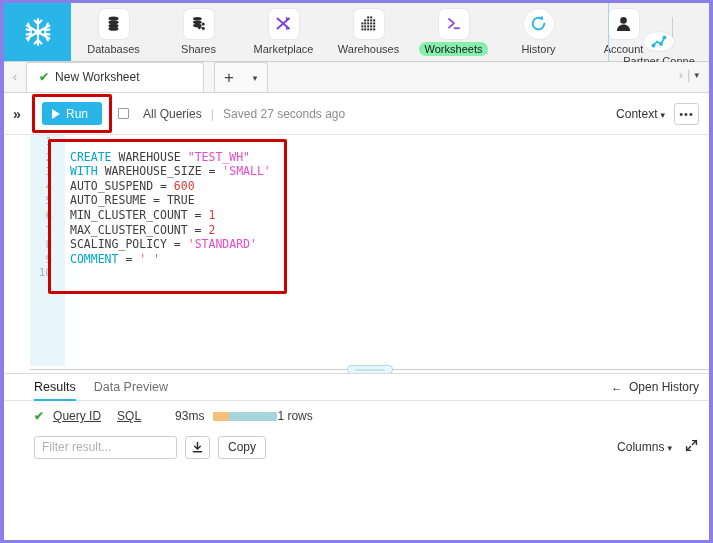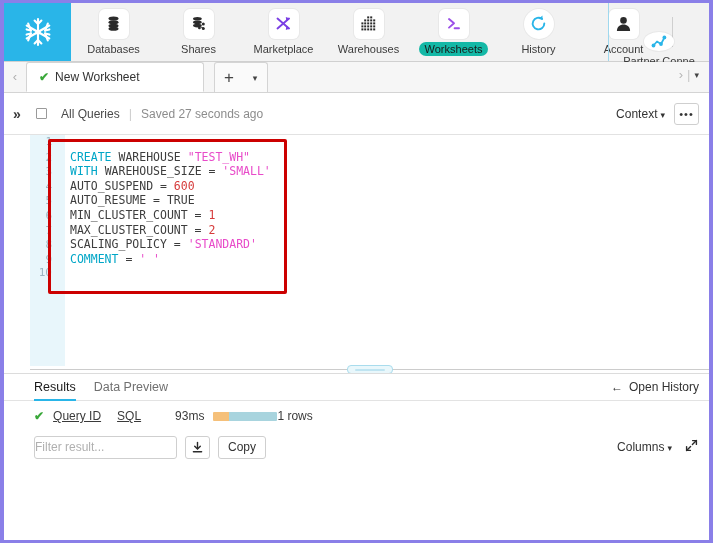--- a/index.html
+++ b/index.html
@@ -49,21 +49,21 @@
   .nav-icon-circle {
     width: 30px; height: 30px;
     background: #fff; border-radius: 50%;
     display: flex; align-items: center; justify-content: center;
     box-shadow: 0 0 0 1px rgba(0,0,0,0.04);
   }
   .nav-label {
     font-size: 11px; color: #3b3b3b; white-space: nowrap;
     padding: 1px 6px; border-radius: 9px;
   }
-  .nav-label.active { background: #14b8a6; color: #1a1a1a; }
+  .nav-label.active { background: #86efac; color: #1a1a1a; }
   .nav-divider {
     width: 1px; background: #cfcfcf;
     margin: 14px 6px; flex-shrink: 0;
   }
   .nav-vline {
     width: 1px; background: #9fd8ee;
     flex-shrink: 0;
   }
   .nav-item.partner { width: 100px; margin-top: 36px; }
 
@@ -269,21 +269,21 @@
   .bar-b { width: 76%; background: #a8d4de; }
   .rows { font-size: 12px; color: #3a3a3a; }
 
   .res-filter {
     height: 32px; display: flex; align-items: center;
     padding-left: 30px; gap: 8px;
   }
   .filter-input {
     width: 143px; height: 23px;
     border: 1px solid #cfcfcf; border-radius: 3px;
-    padding: 0 0; font-size: 12px; font-family: inherit;
+    padding: 0 7px; font-size: 12px; font-family: inherit;
     color: #333; background: #fff;
   }
   .filter-input::placeholder { color: #b0b0b0; }
   .icon-btn {
     width: 25px; height: 23px;
     border: 1px solid #cfcfcf; border-radius: 3px; background: #fff;
     display: flex; align-items: center; justify-content: center;
     cursor: pointer;
   }
   .copy-btn {
@@ -469,20 +469,26 @@
     </div>
     <div class="tabbar-right">
       <span class="chev">›</span>
       <span class="sep">|</span>
       <span class="dn">▾</span>
     </div>
   </div>
 
   <div class="toolbar">
     <div class="rail">»</div>
+    <div class="run-wrap">
+      <button class="run-btn">
+        <span class="run-tri"></span>
+        <span>Run</span>
+      </button>
+    </div>
     <div class="allq">
       <span class="cbox"></span>
       <span>All Queries</span>
     </div>
     <span class="tb-sep">|</span>
     <span class="saved">Saved 27 seconds ago</span>
     <div class="toolbar-right">
       <span class="ctx">
         <span>Context</span><span class="car">▾</span>
       </span>

